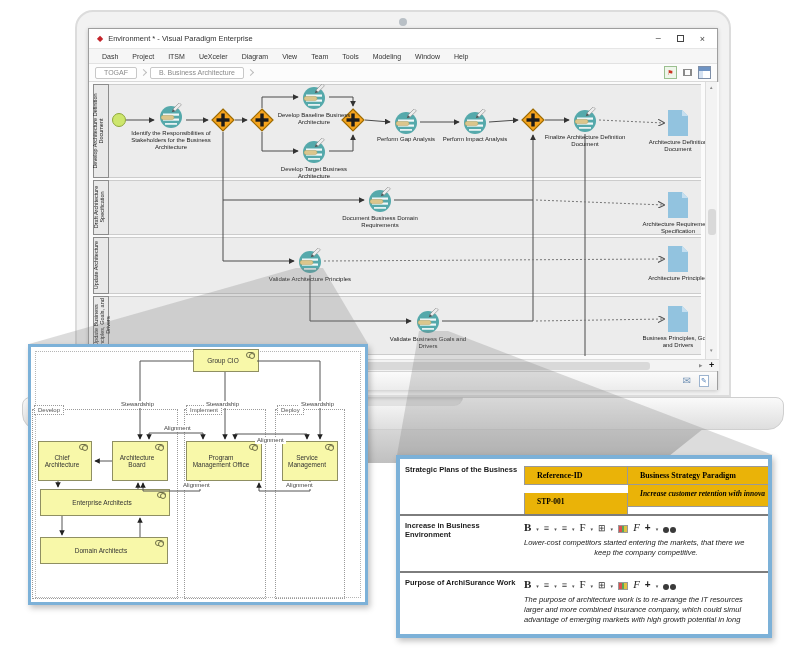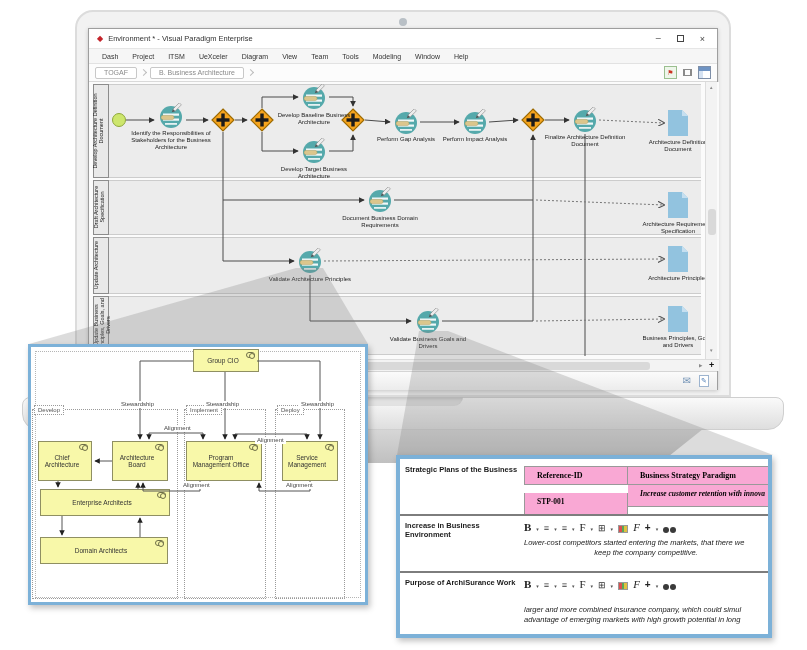--- a/index.html
+++ b/index.html
@@ -103,21 +103,21 @@
   .dtable { position:absolute; left:396px; top:455px; width:376px; height:183px; background:#fff;
     border:4px solid #7cb1d8; z-index:7; box-shadow:2px 3px 6px rgba(0,0,0,.25); overflow:hidden; }
   .drow { position:absolute; left:0; width:356px; }
   .dsep { position:absolute; left:0; width:368px; height:2px; background:#7d7d7d; }
   .dlabel { position:absolute; left:5px; font-size:7.5px; font-weight:bold; color:#1a1a1a; width:114px; line-height:9px; }
   .itable { position:absolute; left:124px; top:7px; }
   .ith { display:flex; }
   .itc { border:1px solid #999; border-left:none; font-size:8px; padding:4px 4px;
     white-space:nowrap; overflow:hidden; }
   .itc.first { border-left:1px solid #999; }
-  .ith .itc { background:#f9a8d4; font-family:"Liberation Serif", serif; font-weight:bold;padding-left:12px; }
+  .ith .itc { background:#eab308; font-family:"Liberation Serif", serif; font-weight:bold;padding-left:12px; }
   .itr .itc { border-top:none; font-size:7.5px; }
   .toolbar { position:absolute; left:124px; display:flex; align-items:flex-end; gap:5px; height:14px; }
   .tbB { font-family:"Liberation Serif", serif; font-weight:bold; font-size:11px; color:#222; line-height:11px; }
   .tbF { font-family:"Liberation Serif", serif; font-size:11px; color:#222; line-height:11px; }
   .tbG { font-size:9px; color:#333; line-height:10px; }
   .tbplus { font-size:10px; font-weight:bold; color:#222; line-height:10px; }
   .caret { font-size:5px; color:#555; line-height:8px; }
   .tb-img { width:10px; height:8px; border:1px solid #999;
     background:linear-gradient(90deg,#d95050 0 33%, #58a858 33% 66%, #e0c040 66%); }
   .tb-find { position:relative; width:13px; height:8px; }
@@ -476,18 +476,19 @@
         <span class="tbF">F</span>
           <span class="caret">▾</span>
         <span class="tbG">⊞</span>
           <span class="caret">▾</span>
         <span class="tb-img"></span>
         <span class="tbF" style="font-style:italic;">F</span>
         <span class="tbplus">+</span>
           <span class="caret">▾</span>
         <span class="tb-find"></span>
       </div>
+      <div class="dtext" style="top:22px;">The purpose of architecture work is to re-arrange the IT resources</div>
       <div class="dtext" style="top:32px;">larger and more combined insurance company, which could simul</div>
       <div class="dtext" style="top:42px;">advantage of emerging markets with high growth potential in long</div>
     </div>
   </div>
 
 </div>
 
 </body></html>

